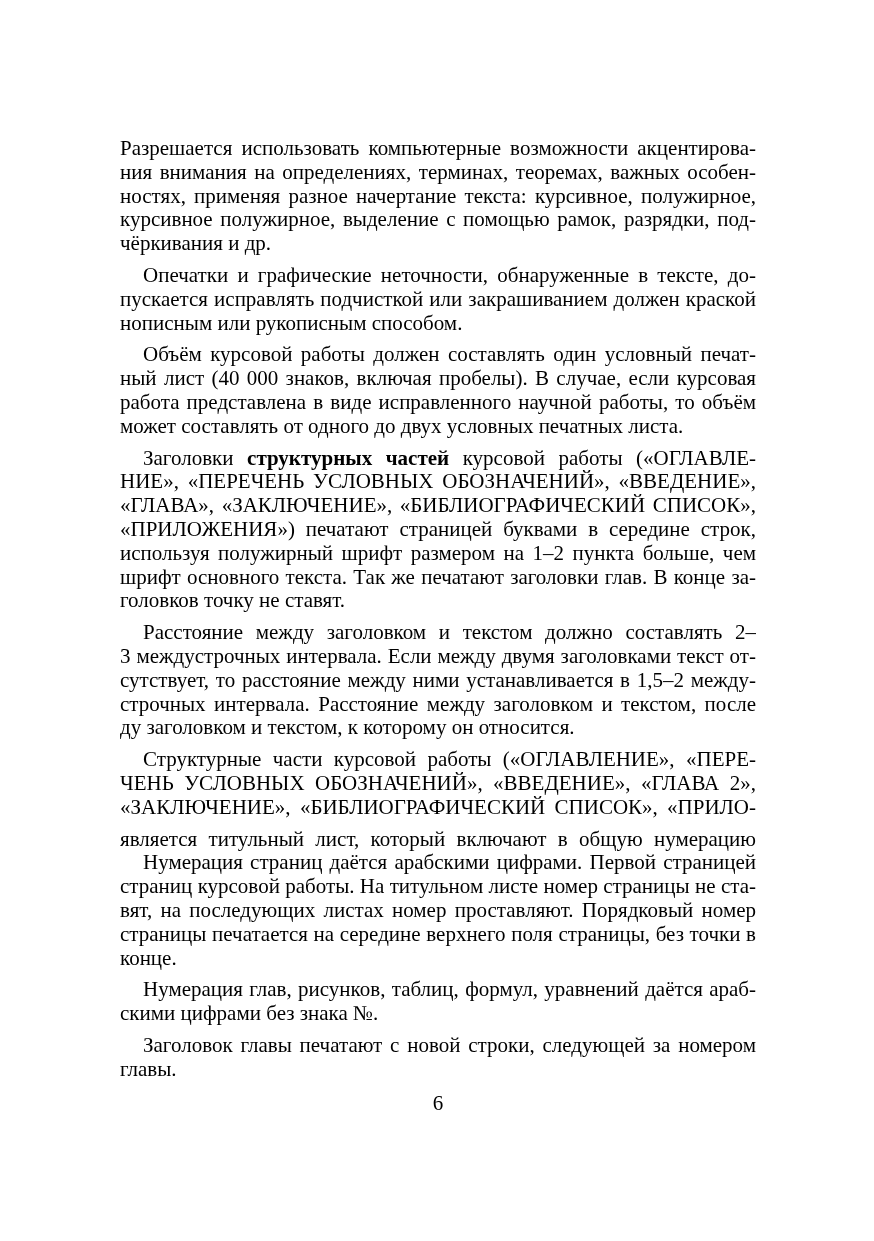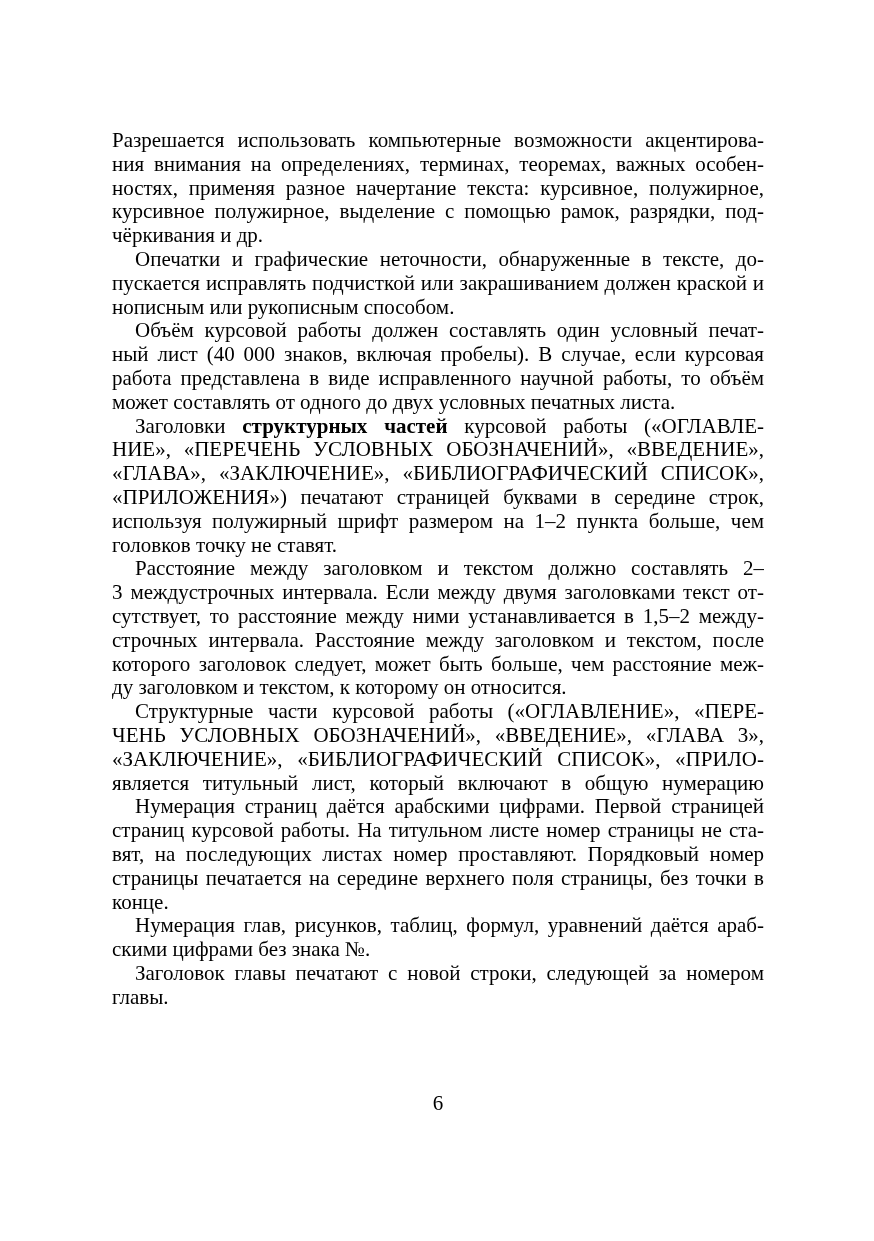--- a/index.html
+++ b/index.html
@@ -22,21 +22,21 @@
   }
   .textblock {
     position: absolute;
     left: 112px;
     top: 129px;
     width: 652px;
     font-size: 21px;
     line-height: 23.8px;
   }
   .paragraph {
-    margin: 0;
+    margin: 8px;
     padding: 0;
   }
   .line {
     height: 23.8px;
     overflow: hidden;
     text-align: justify;
     text-align-last: justify;
     white-space: normal;
   }
   .line.final {
@@ -80,33 +80,33 @@
         <div class="line">ный лист (40 000 знаков, включая пробелы). В случае, если курсовая</div>
         <div class="line">работа представлена в виде исправленного научной работы, то объём</div>
         <div class="line final">может составлять от одного до двух условных печатных листа.</div>
       </div>
       <div class="paragraph">
         <div class="line indent">Заголовки <b>структурных частей</b> курсовой работы («ОГЛАВЛЕ-</div>
         <div class="line">НИЕ», «ПЕРЕЧЕНЬ УСЛОВНЫХ ОБОЗНАЧЕНИЙ», «ВВЕДЕНИЕ»,</div>
         <div class="line">«ГЛАВА», «ЗАКЛЮЧЕНИЕ», «БИБЛИОГРАФИЧЕСКИЙ СПИСОК»,</div>
         <div class="line">«ПРИЛОЖЕНИЯ») печатают страницей буквами в середине строк,</div>
         <div class="line">используя полужирный шрифт размером на 1–2 пункта больше, чем</div>
+        <div class="line">шрифт основного текста. Так же печатают заголовки глав. В конце за-</div>
         <div class="line final">головков точку не ставят.</div>
       </div>
       <div class="paragraph">
         <div class="line indent">Расстояние между заголовком и текстом должно составлять 2–</div>
         <div class="line">3 междустрочных интервала. Если между двумя заголовками текст от-</div>
         <div class="line">сутствует, то расстояние между ними устанавливается в 1,5–2 между-</div>
         <div class="line">строчных интервала. Расстояние между заголовком и текстом, после</div>
-        <div class="line">которого заголовок следует, может быть больше, чем расстояние меж-</div>
         <div class="line final">ду заголовком и текстом, к которому он относится.</div>
       </div>
       <div class="paragraph">
         <div class="line indent">Структурные части курсовой работы («ОГЛАВЛЕНИЕ», «ПЕРЕ-</div>
-        <div class="line">ЧЕНЬ УСЛОВНЫХ ОБОЗНАЧЕНИЙ», «ВВЕДЕНИЕ», «ГЛАВА 3»,</div>
+        <div class="line">ЧЕНЬ УСЛОВНЫХ ОБОЗНАЧЕНИЙ», «ВВЕДЕНИЕ», «ГЛАВА 2»,</div>
         <div class="line">«ЗАКЛЮЧЕНИЕ», «БИБЛИОГРАФИЧЕСКИЙ СПИСОК», «ПРИЛО-</div>
       </div>
       <div class="paragraph">
         <div class="line">является титульный лист, который включают в общую нумерацию</div>
         <div class="line indent">Нумерация страниц даётся арабскими цифрами. Первой страницей</div>
         <div class="line">страниц курсовой работы. На титульном листе номер страницы не ста-</div>
         <div class="line">вят, на последующих листах номер проставляют. Порядковый номер</div>
         <div class="line">страницы печатается на середине верхнего поля страницы, без точки в</div>
         <div class="line final">конце.</div>
       </div>

